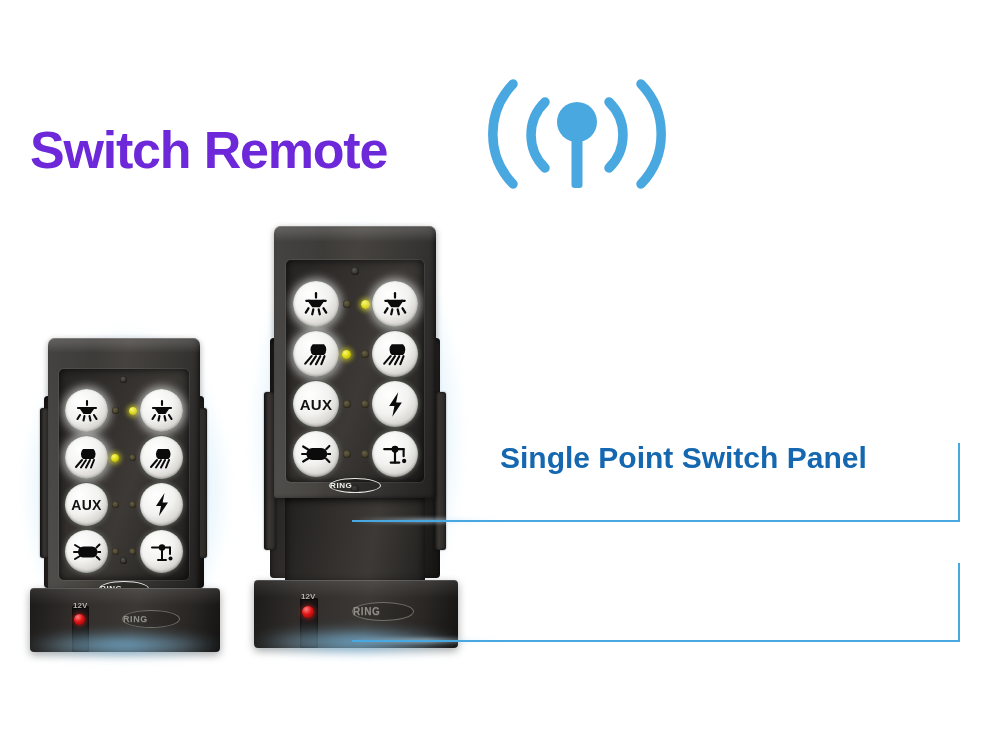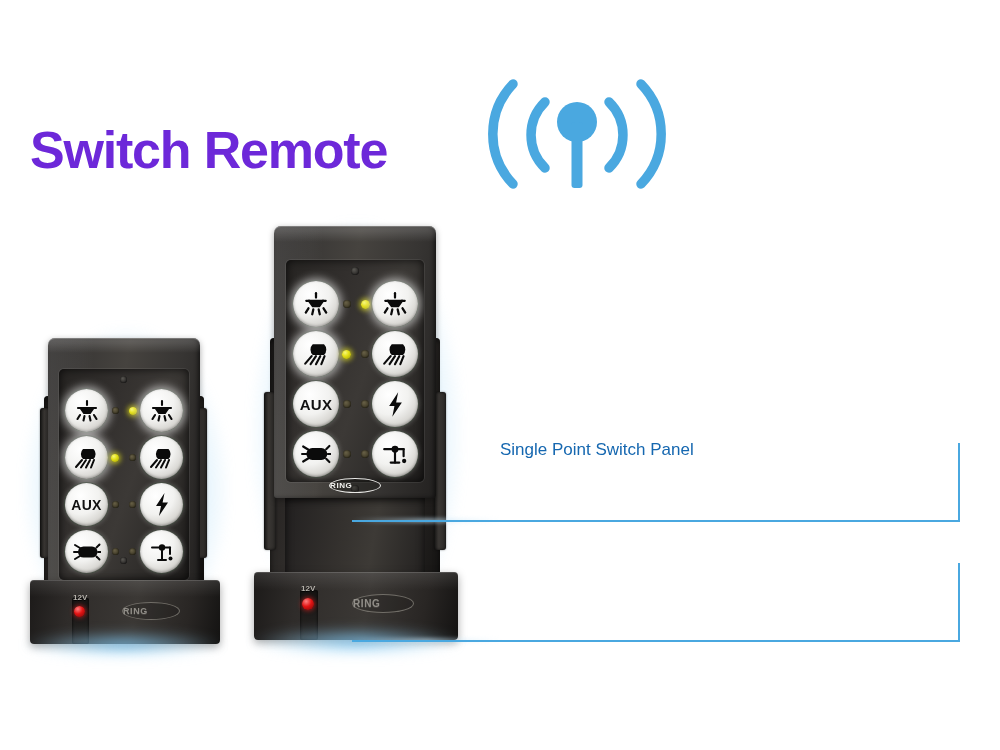--- a/index.html
+++ b/index.html
@@ -103,20 +103,21 @@
     position:absolute;
     background:linear-gradient(90deg,#1a1918 0%,#3a3734 40%,#2a2826 100%);
     border-radius:3px;
     box-shadow:inset 0 0 3px rgba(0,0,0,.8), 0 0 2px rgba(0,0,0,.5);
   }
   .base {
     position:absolute;
     background:linear-gradient(100deg,#1c1a19 0%,#2f2c2a 22%,#3b3835 55%,#292624 82%,#141312 100%);
     border-radius:4px;
     box-shadow:inset 0 1px 0 rgba(255,255,255,.14), 0 3px 8px rgba(0,0,0,.35);
+    margin-top:8px;
   }
   .base-strip{
     position:absolute; left:0; right:0; top:0; height:26%;
     background:linear-gradient(180deg,rgba(255,255,255,.10),rgba(255,255,255,0));
   }
   .base-slot{
     position:absolute; background:linear-gradient(180deg,#141312,#2a2725);
     box-shadow:inset 0 0 3px rgba(0,0,0,.9);
     border-radius:2px;
   }
@@ -126,21 +127,21 @@
     box-shadow:0 0 4px 1px rgba(230,30,30,.6);
   }
   .volt-label{
     position:absolute; color:#b9b5ae; font-weight:bold; line-height:1;
     text-shadow:0 1px 0 rgba(0,0,0,.8);
   }
 
   
   .callout { position:absolute; }
   .callout-title {
-    font-size:17px; font-weight:normal; color:#1567b0; white-space:nowrap; line-height:1.18;
+    font-size:30px; font-weight:bold; color:#1567b0; white-space:nowrap; line-height:1.18;
   }
   .callout-sub {
     font-size:19px; color:#57ade4; white-space:nowrap; line-height:1.3; margin-top:2px;
   }
   .bracket-v { position:absolute; width:2px; background:#4aa8e0; }
   .leader { position:absolute; height:2px; background:#4aa8e0; }
   .leader-fade {
     position:absolute; height:3px;
     background:linear-gradient(90deg, rgba(190,225,245,0) 0%, rgba(200,230,248,.95) 50%, rgba(190,225,245,0) 100%);
     filter:blur(2px);

